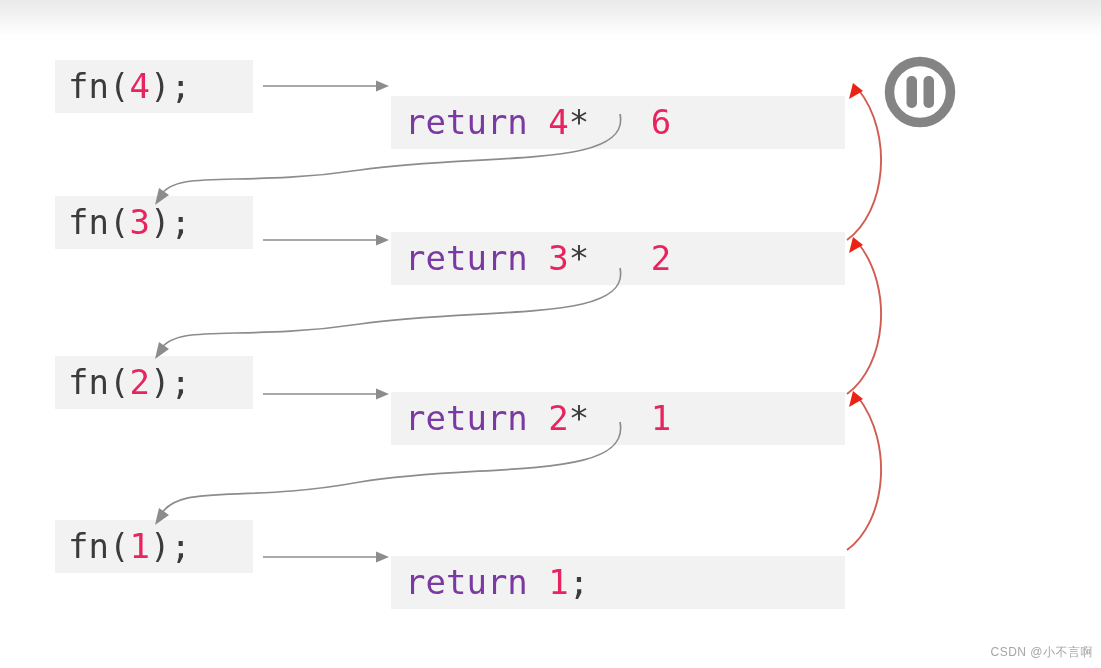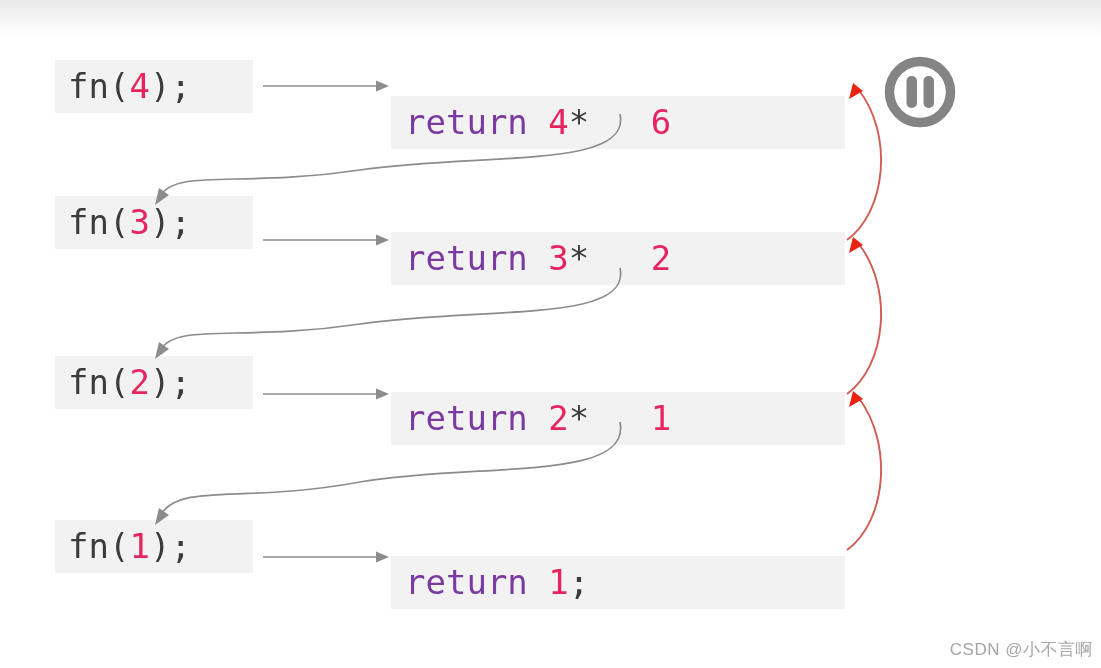--- a/index.html
+++ b/index.html
@@ -24,21 +24,21 @@
   svg.overlay{position:absolute;left:0;top:0;pointer-events:none;}
   .g-line{stroke:var(--arrow-gray);stroke-width:1.7;fill:none;}
   .g-head{fill:var(--arrow-gray);}
   .r-line{stroke:var(--red-curve);stroke-width:1.9;fill:none;}
   .r-head{fill:var(--red-arrowhead);}
   .pause-wrap{position:absolute;left:884px;top:56px;width:72px;height:72px;cursor:pointer;}
   .pause-ring{stroke:var(--pause-gray);fill:none;}
   .pause-bar{fill:var(--pause-gray);}
   .watermark{
     position:absolute;right:8px;bottom:7px;
-    color:#a6a6a6;font-size:17px;letter-spacing:0.5px;
+    color:#a6a6a6;font-size:12px;letter-spacing:0.5px;
     text-shadow:0 1px 0 #ffffff;
   }
 </style>
 </head>
 <body style="--box-bg: #f2f2f2; --arrow-gray: #8c8c8c; --red-curve: #d05c52; --red-arrowhead: #ea2315; --pause-gray: #848484;">
 
 <div class="top-fade"></div>
 
 <div id="rows-layer">
     <div class="code-box call-box row-0"><span style="color: rgb(59, 59, 59);">fn(</span><span style="color: rgb(232, 36, 95);">4</span><span style="color: rgb(59, 59, 59);">);</span></div>

